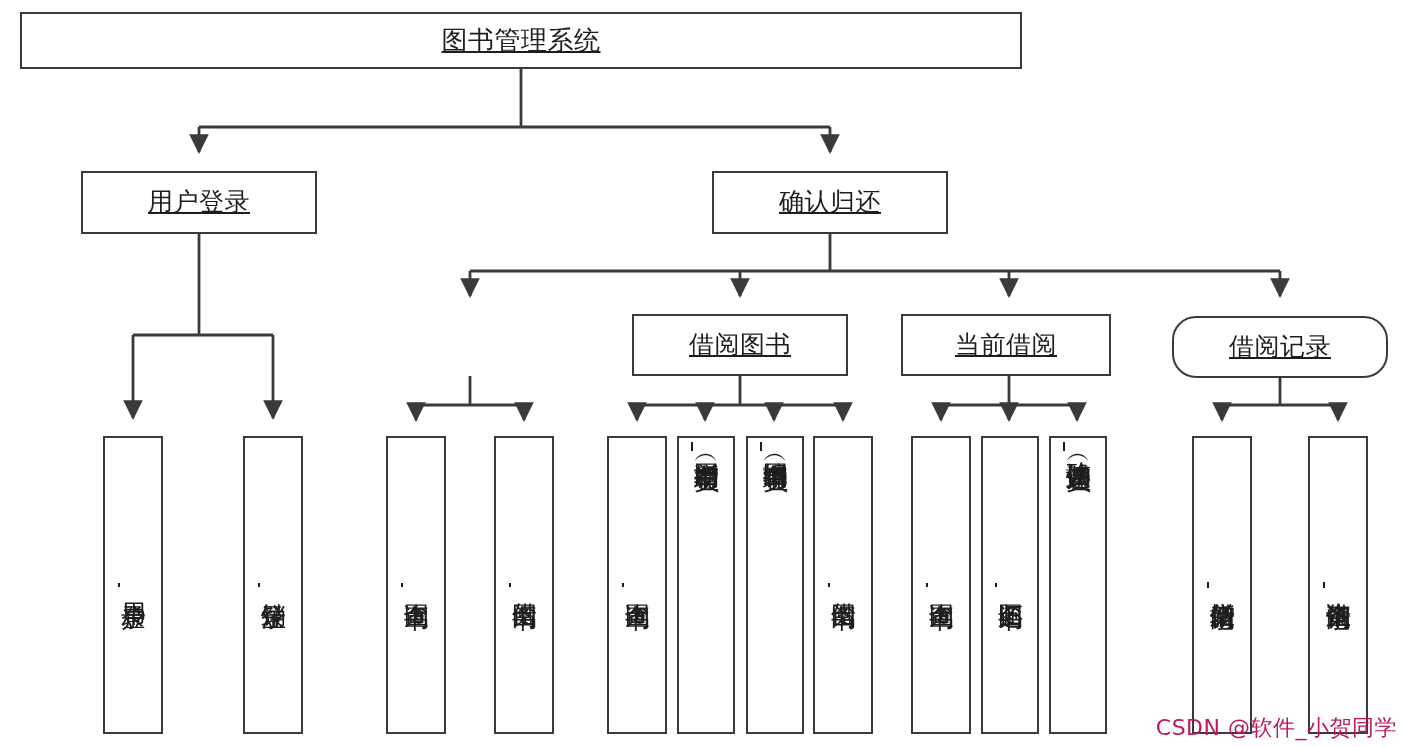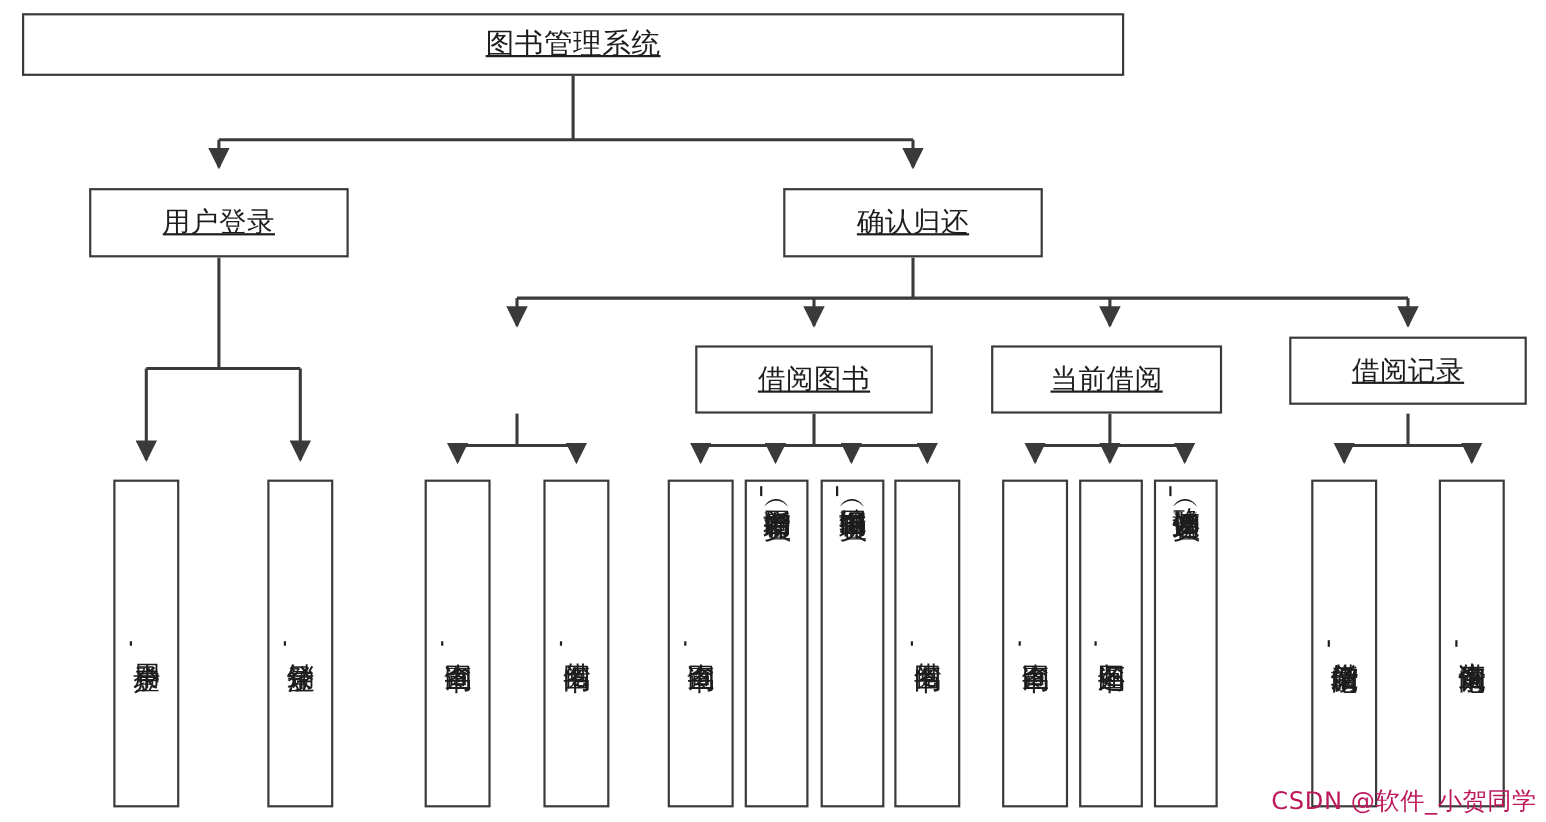--- a/index.html
+++ b/index.html
@@ -139,21 +139,21 @@
   <div class="node h" style="left:712px; top:171px; width:236px; height:63px;">
     <span class="label">确认归还</span>
   </div>
 
   <div class="node h" style="left:632px; top:314px; width:216px; height:62px;">
     <span class="label">借阅图书</span>
   </div>
   <div class="node h" style="left:901px; top:314px; width:210px; height:62px;">
     <span class="label">当前借阅</span>
   </div>
-  <div class="node h" style="left:1172px; top:306px; width:216px; height:62px;">
+  <div class="node h" style="left:1172px; top:316px; width:216px; height:62px;border-radius:24px;">
     <span class="label">借阅记录</span>
   </div>
 
   <div class="node v center" style="left:103px; top:436px; width:60px; height:298px;">
     <span class="label">用户登录</span>
   </div>
   <div class="node v center" style="left:243px; top:436px; width:60px; height:298px;">
     <span class="label">注销登录</span>
   </div>
 

